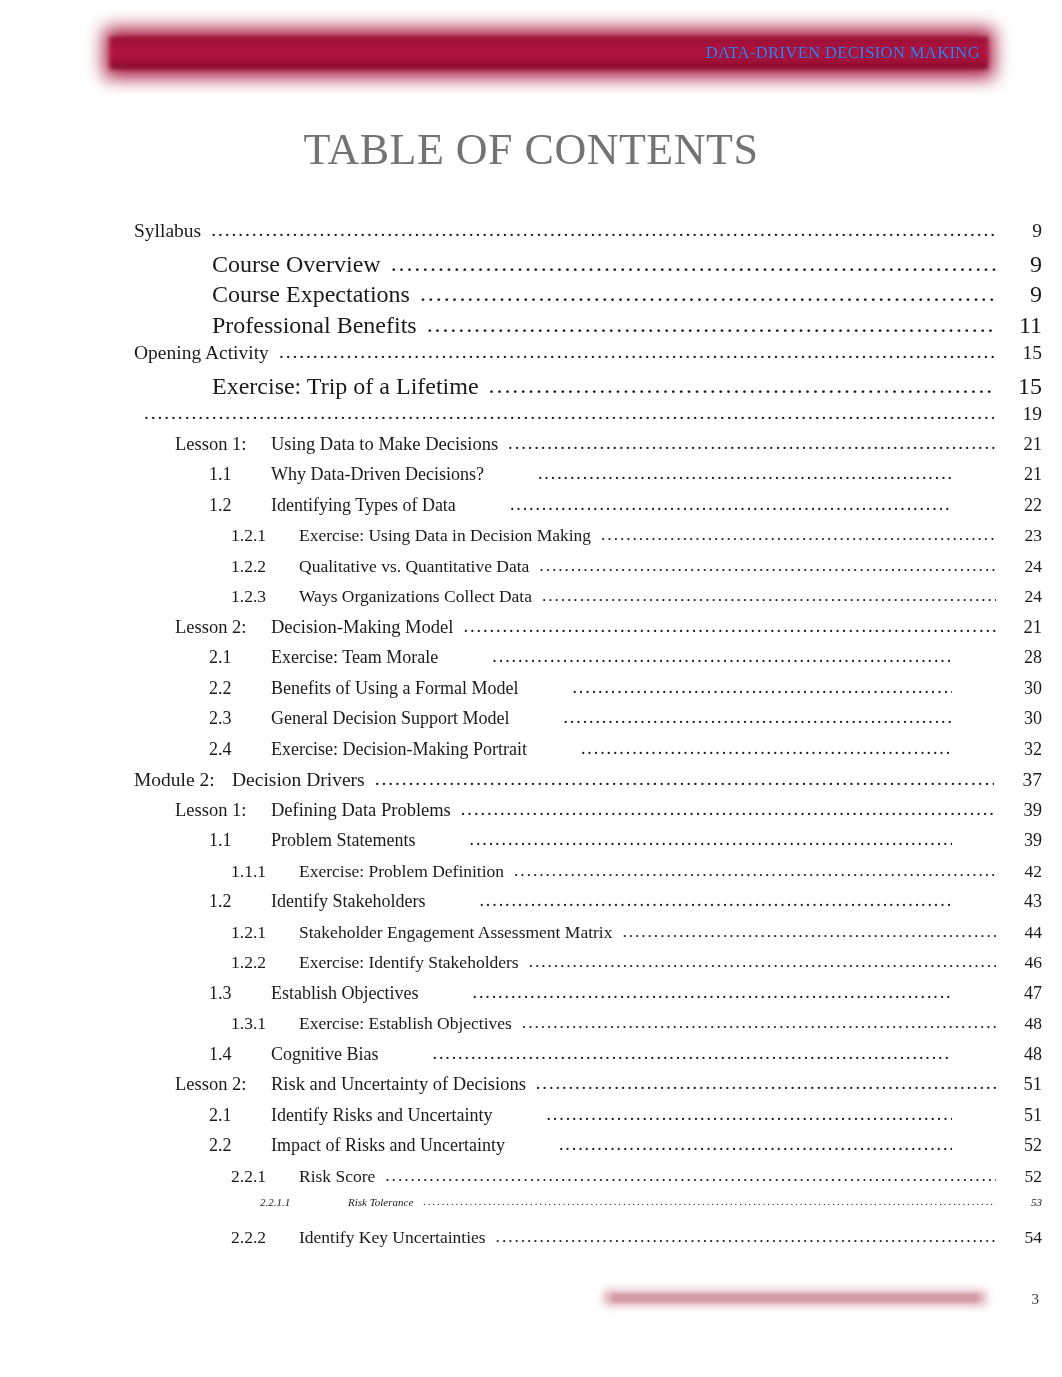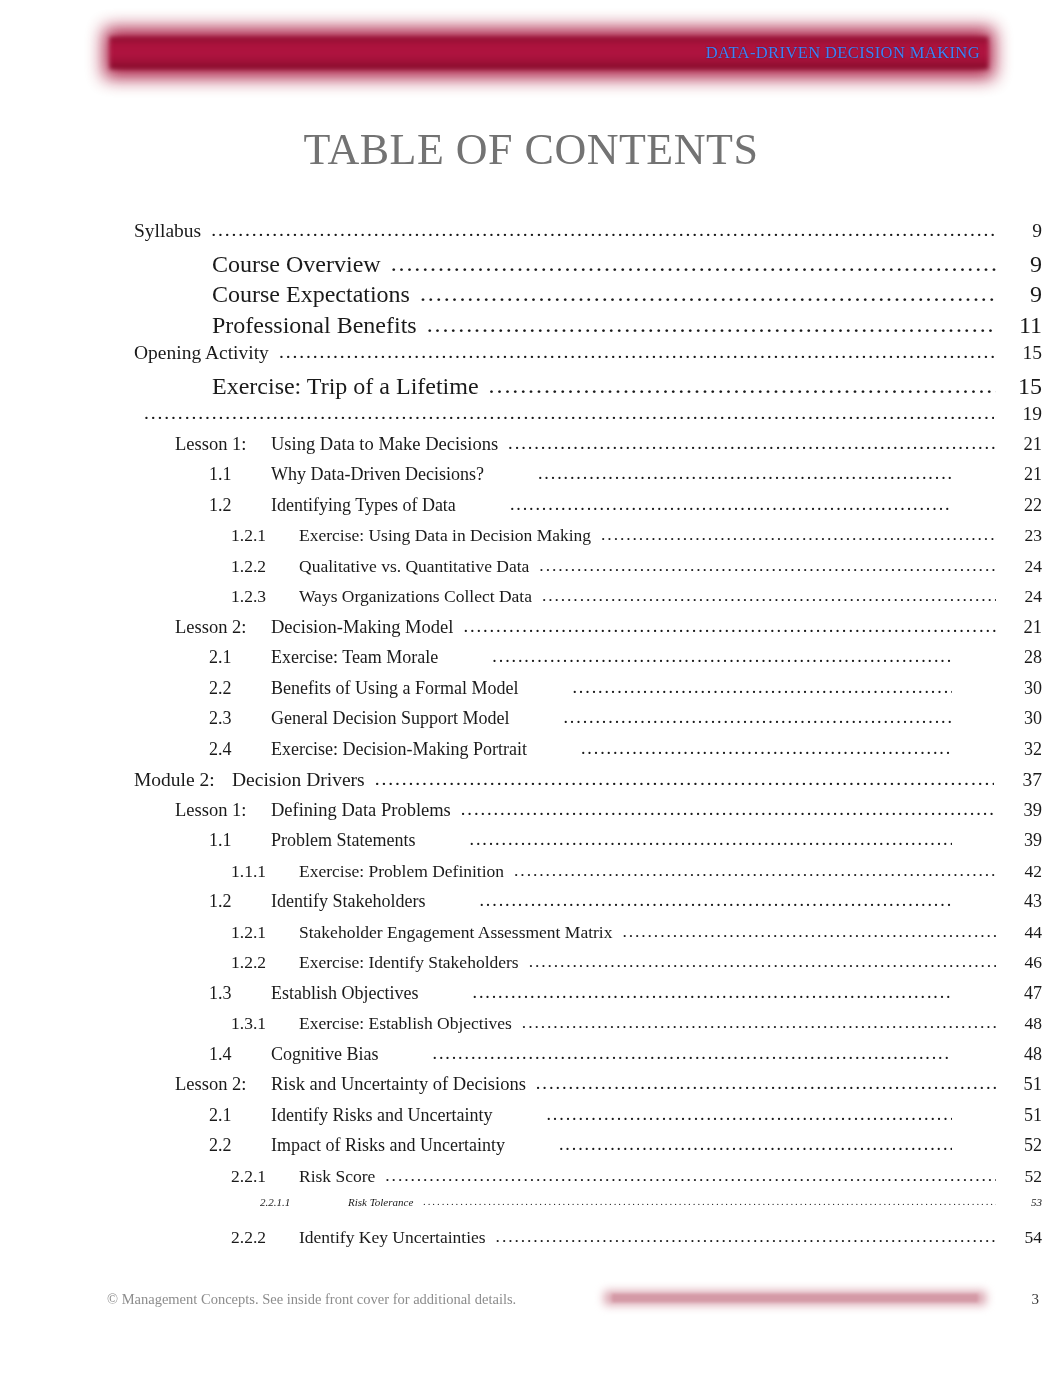--- a/index.html
+++ b/index.html
@@ -460,19 +460,18 @@
       <span class="toc-label">
         <span class="toc-num-col">2.2.2</span>
         <span class="toc-text">Identify Key Uncertainties</span>
       </span>
       <span class="toc-leader"></span>
       <span class="toc-page">54</span>
     </div>
   </div>
 
 <div id="footer">
-  <div id="footer-copyright">© Management Concepts. See inside front cover for additional details.</div>
   <div id="footer-band">
     <div class="fband-glow"></div>
     <div class="fband-core"></div>
   </div>
   <div id="footer-pagenum">3</div>
 </div>
 
 </body></html>

